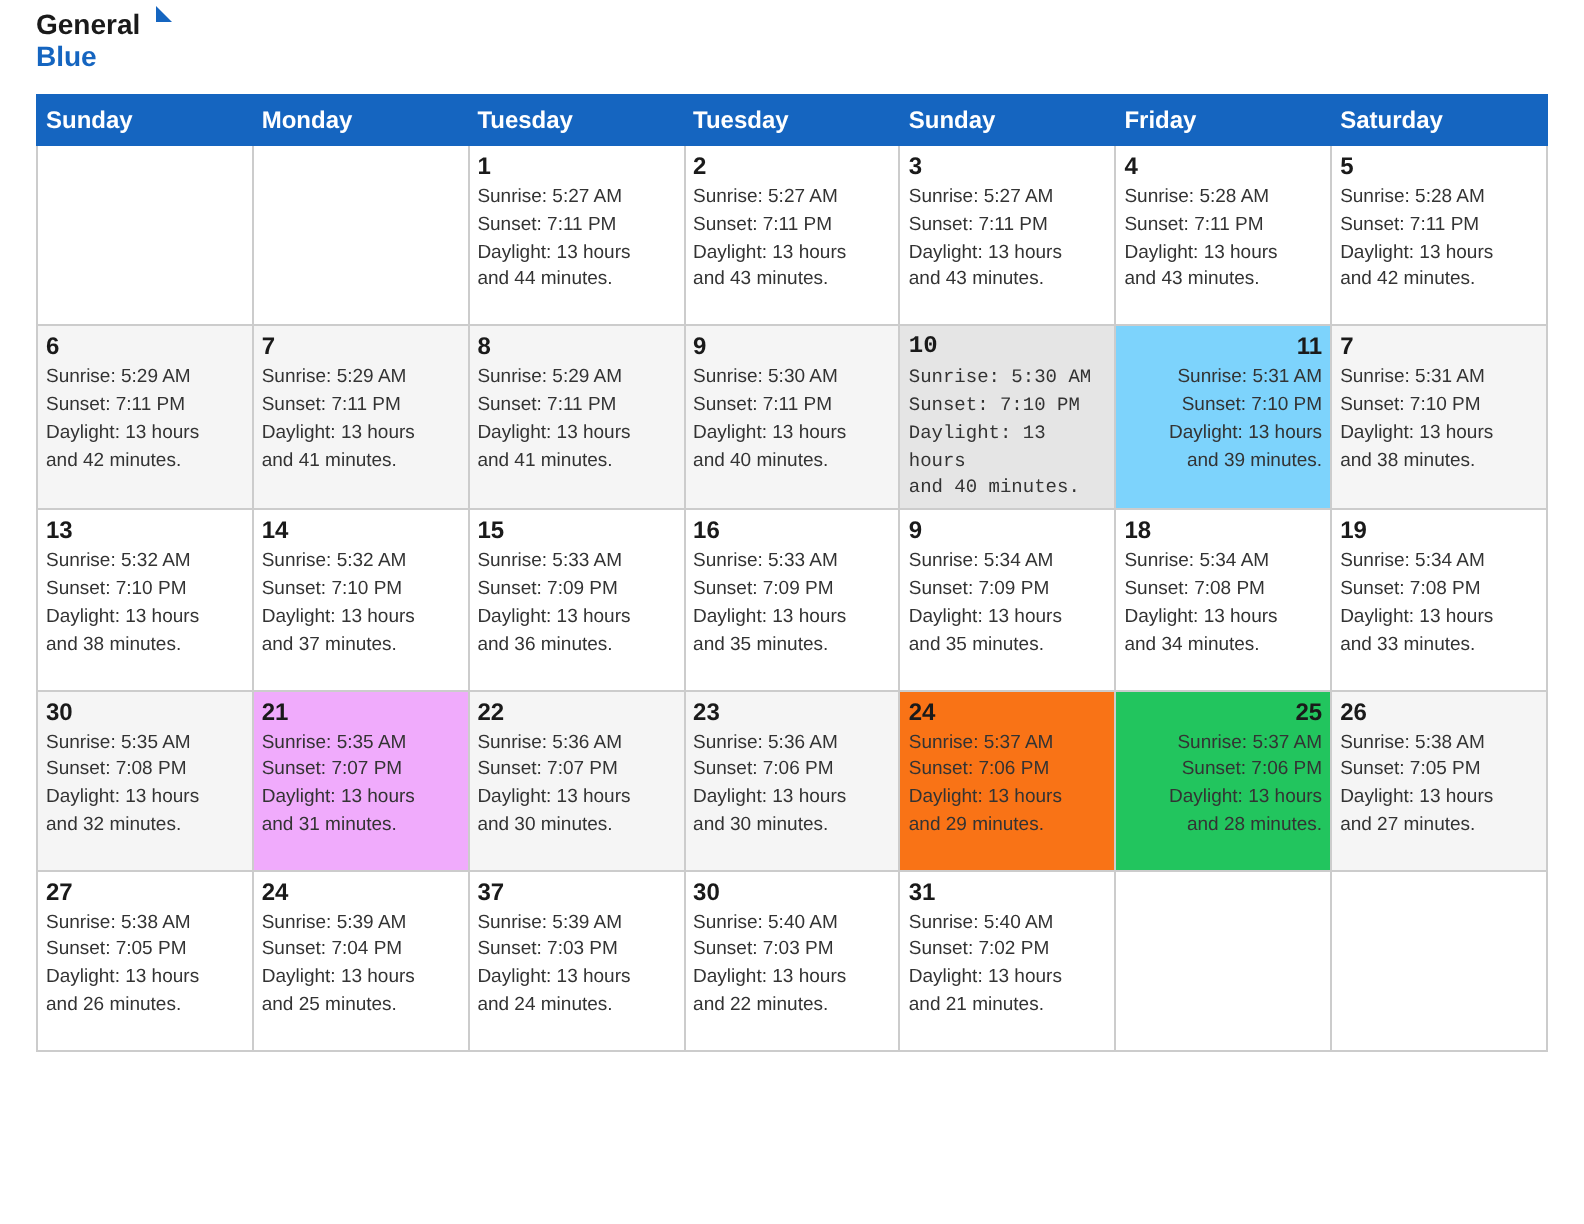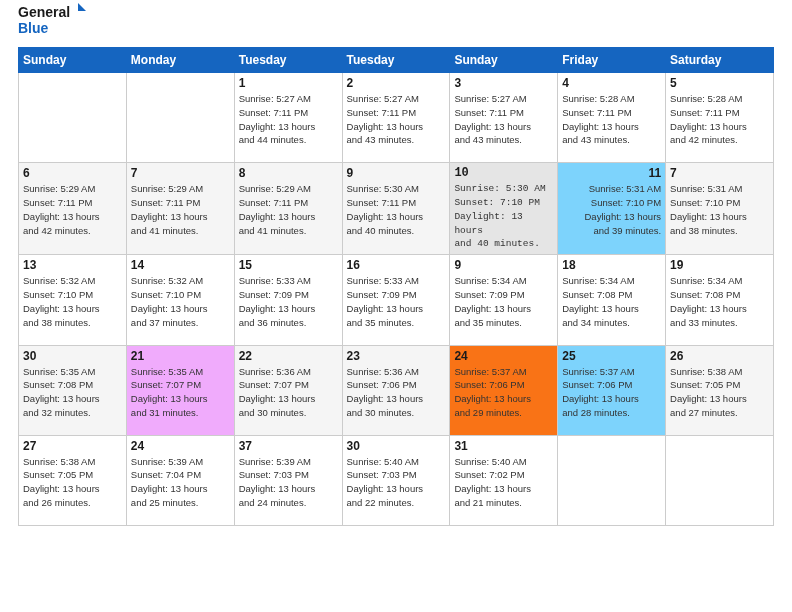--- a/index.html
+++ b/index.html
@@ -283,21 +283,21 @@
 Daylight: 13 hours
 and 30 minutes.</div>
           </td>
           <td style="background: #f97316;">
             <span class="day-num">24</span>
             <div class="day-info" style="white-space: pre-line;">Sunrise: 5:37 AM
 Sunset: 7:06 PM
 Daylight: 13 hours
 and 29 minutes.</div>
           </td>
-          <td style="background: #7dd3fc;">
+          <td style="background: #22c55e; text-align: right;">
             <span class="day-num">25</span>
             <div class="day-info" style="white-space: pre-line;">Sunrise: 5:37 AM
 Sunset: 7:06 PM
 Daylight: 13 hours
 and 28 minutes.</div>
           </td>
           <td style="background: rgb(245, 245, 245);">
             <span class="day-num">26</span>
             <div class="day-info" style="white-space: pre-line;">Sunrise: 5:38 AM
 Sunset: 7:05 PM

